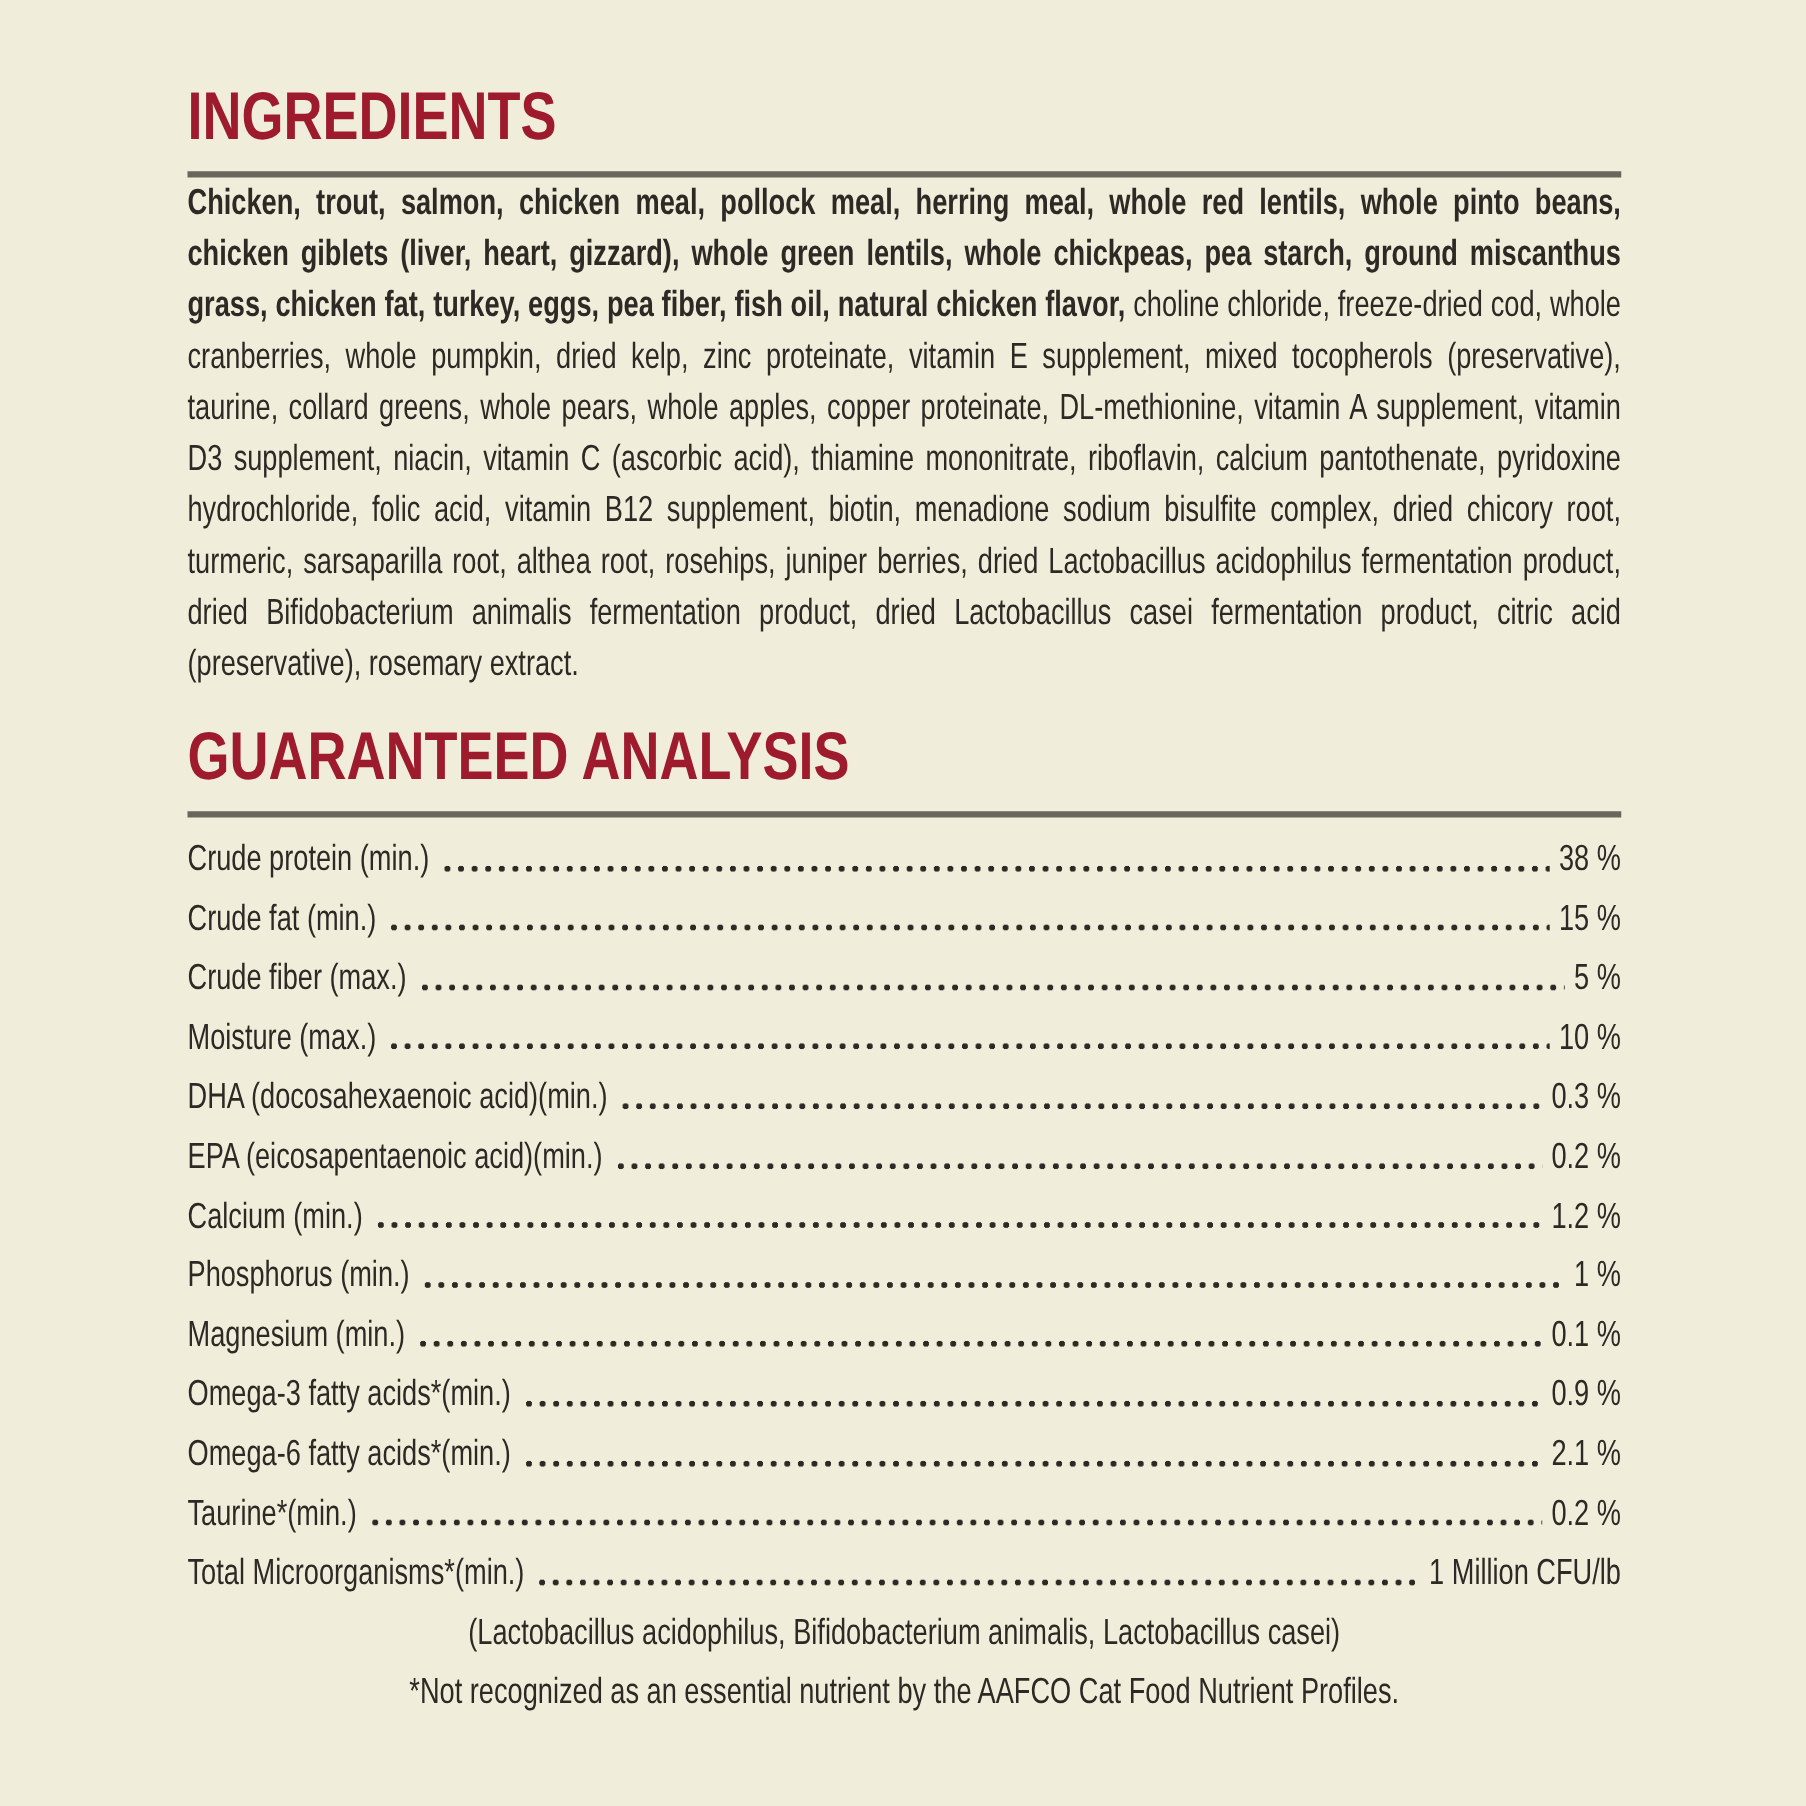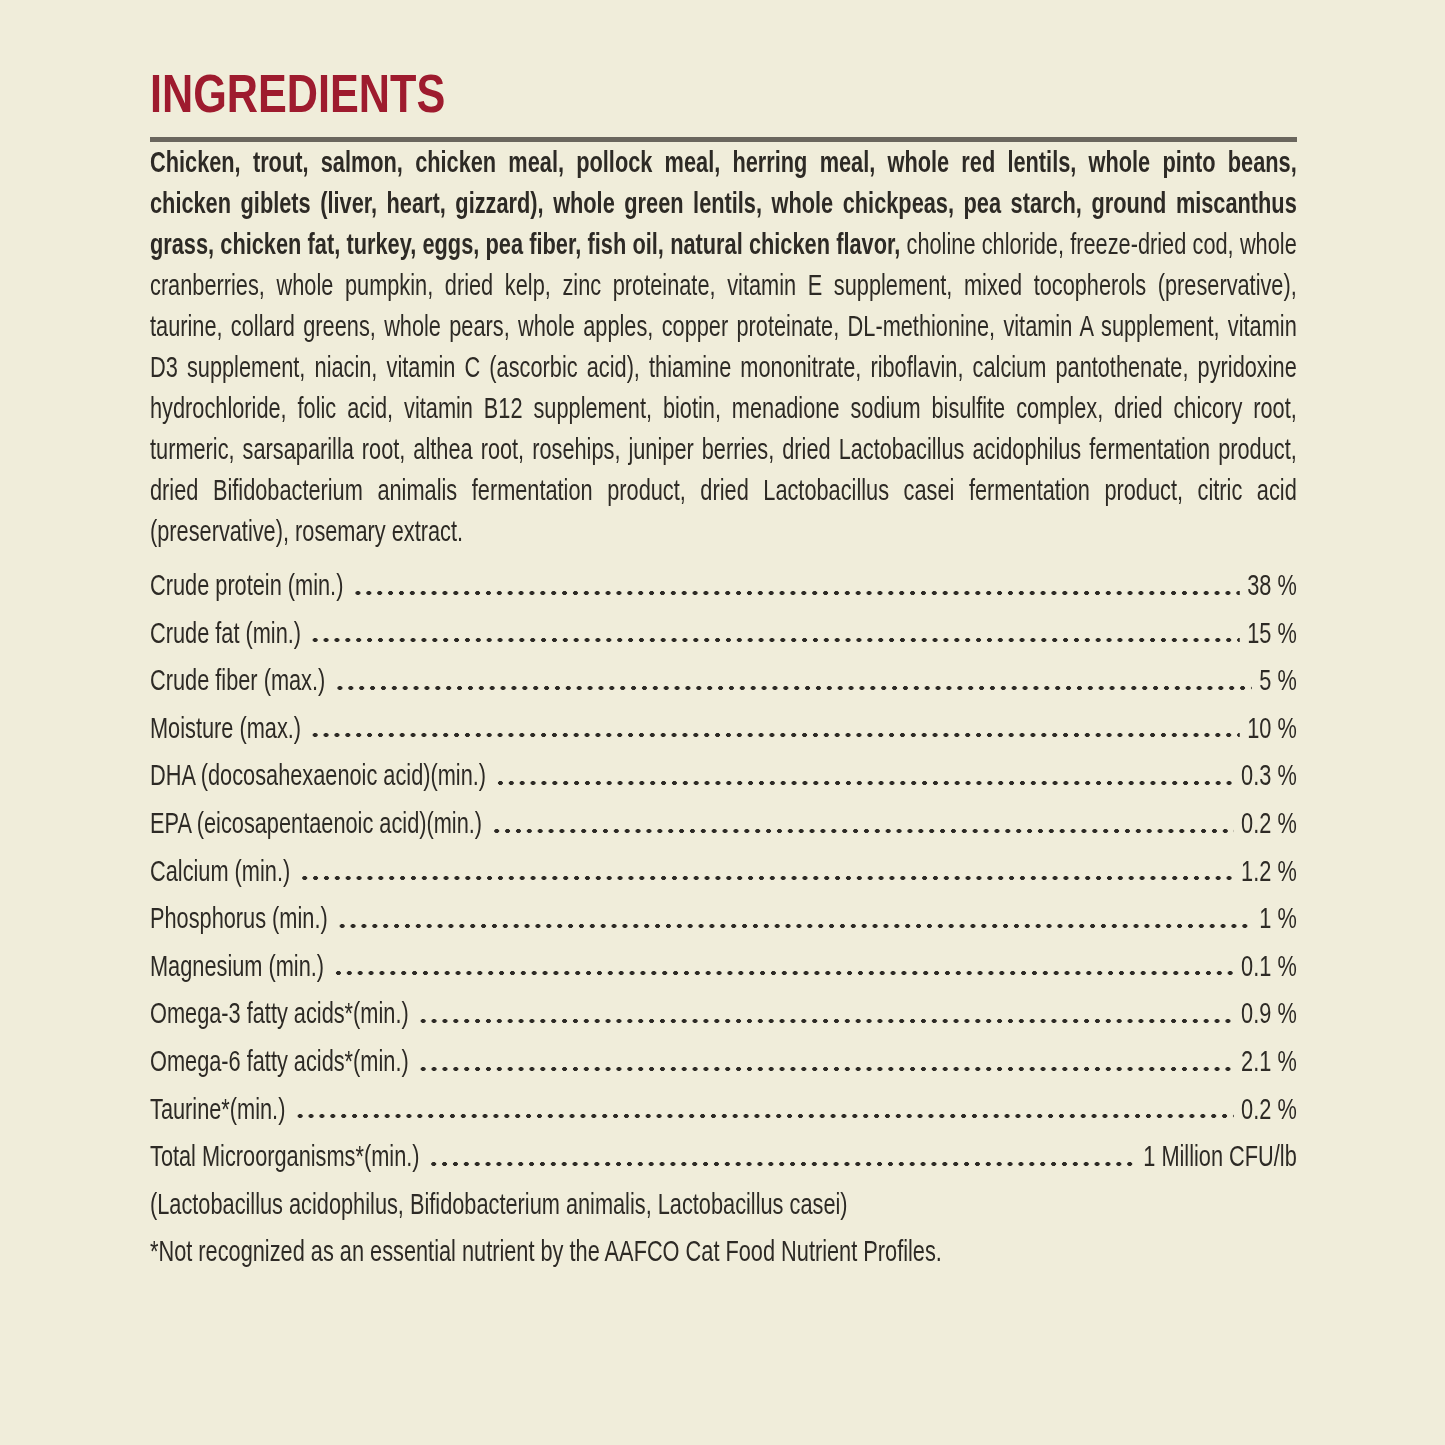--- a/index.html
+++ b/index.html
@@ -55,21 +55,21 @@
     font-size: 29px;
     line-height: 41px;
     text-align: justify;
     color: var(--ink);
   }
   .ingredients-para .lead-bold { font-weight: bold; }
 
   .analysis-heading-wrap { margin-top: 26px; }
 
   
-  .ga-viewport { width: 1147px; margin-top: 10px; }
+  .ga-viewport { width: 1147px; margin-top: 10px; text-align: center; }
   .ga-inner {
     width: 1529px;             
     transform: scaleX(0.75);
     transform-origin: 0 0;
     font-size: 29px;
   }
   .ga-row {
     display: flex;
     align-items: baseline;
     height: 47.6px;
@@ -102,20 +102,24 @@
 <div class="page">
   <div class="content">
 
     <h1 class="section-heading">INGREDIENTS</h1>
     <hr class="heading-rule">
 
     <div class="para-viewport">
       <p class="ingredients-para"><span class="lead-bold">Chicken, trout, salmon, chicken meal, pollock meal, herring meal, whole red lentils, whole pinto beans, chicken giblets (liver, heart, gizzard), whole green lentils, whole chickpeas, pea starch, ground miscanthus grass, chicken fat, turkey, eggs, pea fiber, fish oil, natural chicken flavor,</span><span> choline chloride, freeze-dried cod, whole cranberries, whole pumpkin, dried kelp, zinc proteinate, vitamin E supplement, mixed tocopherols (preservative), taurine, collard greens, whole pears, whole apples, copper proteinate, DL-methionine, vitamin A supplement, vitamin D3 supplement, niacin, vitamin C (ascorbic acid), thiamine mononitrate, riboflavin, calcium pantothenate, pyridoxine hydrochloride, folic acid, vitamin B12 supplement, biotin, menadione sodium bisulfite complex, dried chicory root, turmeric, sarsaparilla root, althea root, rosehips, juniper berries, dried Lactobacillus acidophilus fermentation product, dried Bifidobacterium animalis fermentation product, dried Lactobacillus casei fermentation product, citric acid (preservative), rosemary extract.</span></p>
     </div>
 
+    <div class="analysis-heading-wrap">
+      <h1 class="section-heading">GUARANTEED ANALYSIS</h1>
+      <hr class="heading-rule">
+    </div>
 
     <div class="ga-viewport">
       <div class="ga-inner" id="ga-rows">
 
   <div class="ga-row">
     <span class="ga-label">Crude protein (min.)</span>
     <span class="ga-leader"></span>
     <span class="ga-value">38 %</span>
   </div>
 

